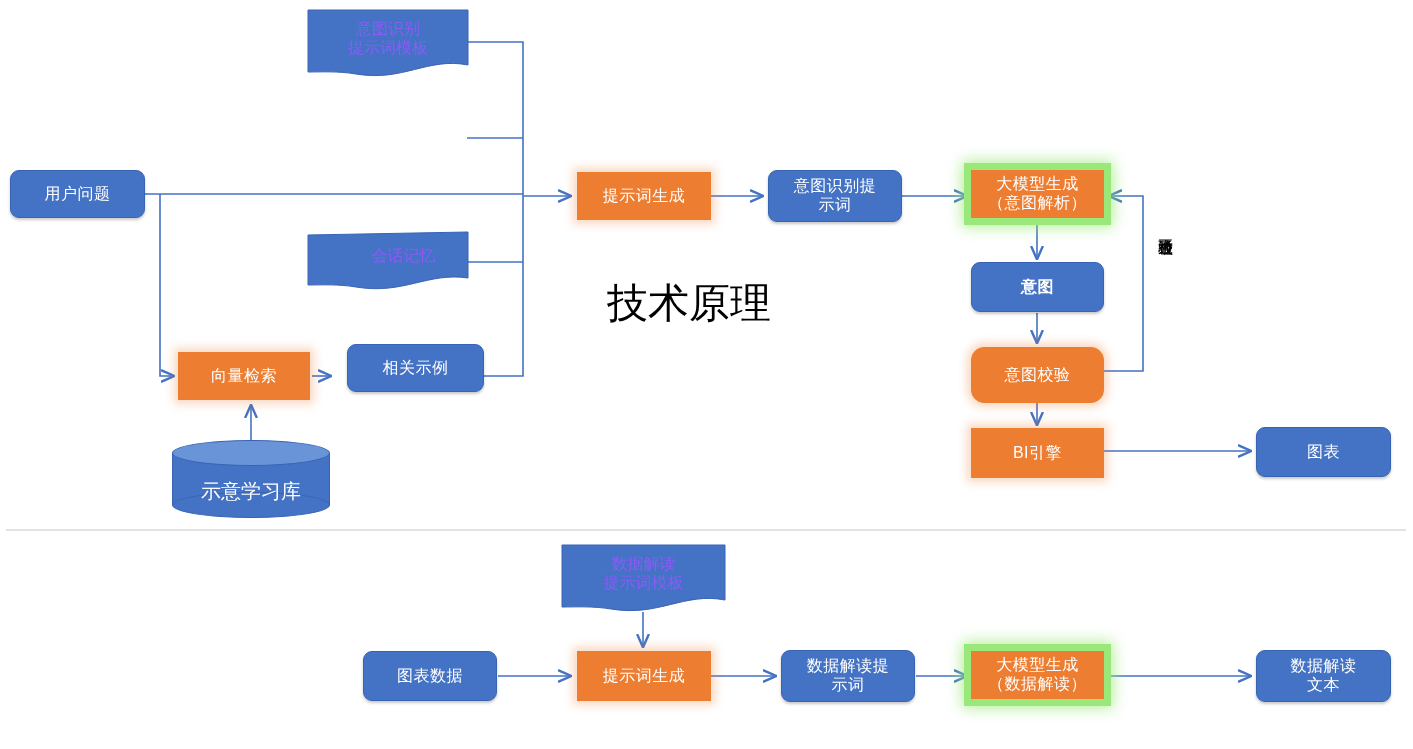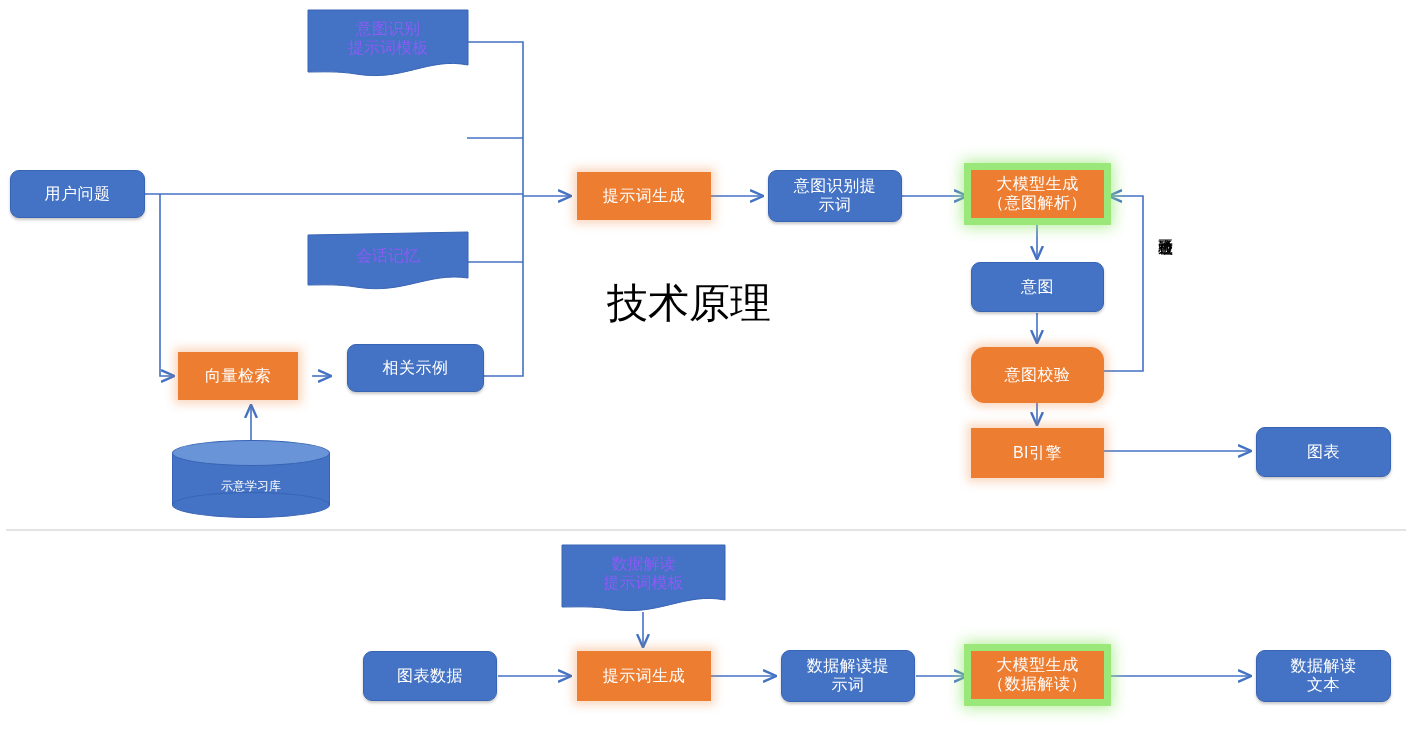--- a/index.html
+++ b/index.html
@@ -25,21 +25,21 @@
        line-height:1.2;white-space:pre-line;}
 
   
   .cyl{position:absolute;z-index:3;}
   .cyl .body{position:absolute;left:0;right:0;background:#4472C4;border-left:1px solid #3864B4;
        border-right:1px solid #3864B4;}
   .cyl .top{position:absolute;left:0;right:0;height:26px;border-radius:50%;
        background:#6A94D8;border:1px solid #3864B4;box-sizing:border-box;}
   .cyl .bot{position:absolute;left:0;right:0;height:26px;border-radius:50%;
        background:#4472C4;border:1px solid #3864B4;box-sizing:border-box;}
-  .cyl .lbl{position:absolute;left:0;right:0;text-align:center;color:#fff;font-size:12px;}
+  .cyl .lbl{position:absolute;left:0;right:0;text-align:center;color:#fff;font-size:20px;}
 
   .title{position:absolute;color:#000;font-size:41px;line-height:1;z-index:3;
          font-family:"DejaVu Sans",sans-serif;}
   .vlabel{position:absolute;color:#000;font-size:15px;z-index:4;line-height:1.05;
           writing-mode:vertical-rl;text-orientation:upright;letter-spacing:0px;}
   .divider{position:absolute;background:#E3E3E3;height:2px;z-index:1;}
 </style>
 </head>
 <body>
 
@@ -95,47 +95,47 @@
 
   <div class="doc" style="left:308px;top:10px;width:160px;height:68px;">
     <svg width="160" height="68" viewBox="0 0 160 68">
       <path d="M0,0 H160 V55 C120,47 95,72 48,64 C30,61 14,62 0,62 Z" fill="#4472C4" stroke="#3864B4" stroke-width="1"></path>
     </svg>
     <div class="doclabel" style="top:6px;height:44px;">意图识别
 提示词模板</div>
   </div>
 
 
-  <div class="doc" style="left:308px;top:232px;width:160px;height:60px;">
+  <div class="doc" style="left:308px;top:232px;width:160px;height:60px;padding-left:31px;">
     <svg width="160" height="60" viewBox="0 0 160 60">
       <path d="M0,3 L160,0 V46 C120,40 95,63 48,55 C30,52 14,53 0,53 Z" fill="#4472C4" stroke="#3864B4" stroke-width="1"></path>
     </svg>
     <div class="doclabel" style="top:9px;height:30px;">会话记忆</div>
   </div>
 
-  <div class="node orange shadow-o" style="left:178px;top:352px;width:120px;height:48px;">向量检索</div>
+  <div class="node orange shadow-o" style="left:178px;top:352px;width:132px;height:48px;">向量检索</div>
 
   <div class="node blue rounded shadow-b" style="left:335px;top:344px;width:137px;height:48px;margin-left:12px;">相关示例</div>
 
   <div class="cyl" style="left:172px;top:440px;width:158px;height:78px;">
     <div class="body" style="top:13px;height:52px;"></div>
     <div class="bot" style="top:52px;"></div>
     <div class="top" style="top:0px;"></div>
     <div class="lbl" style="top:38px;">示意学习库</div>
   </div>
 
   <div class="node orange shadow-o" style="left:577px;top:172px;width:134px;height:48px;">提示词生成</div>
 
   <div class="node blue rounded shadow-b" style="left:768px;top:170px;width:134px;height:52px;">意图识别提
 示词</div>
 
   <div class="node orange glow" style="left:971px;top:170px;width:133px;height:48px;">大模型生成
 （意图解析）</div>
 
-  <div class="node blue rounded shadow-b" style="left:971px;top:262px;width:133px;height:50px;">意图</div>
+  <div class="node blue rounded shadow-b" style="left:971px;top:262px;width:133px;height:50px;font-weight:bold;">意图</div>
 
   <div class="node orange shadow-o" style="left:971px;top:347px;width:133px;height:56px;border-radius:13px;">意图校验</div>
 
   <div class="node orange shadow-o" style="left:971px;top:428px;width:133px;height:50px;">BI引擎</div>
 
   <div class="node blue rounded shadow-b" style="left:1256px;top:427px;width:135px;height:50px;">图表</div>
 
   <div class="vlabel" style="left:1158px;top:228px;">校验不通过</div>
 
   <div class="title" style="left:607px;top:283px;">技术原理</div>

